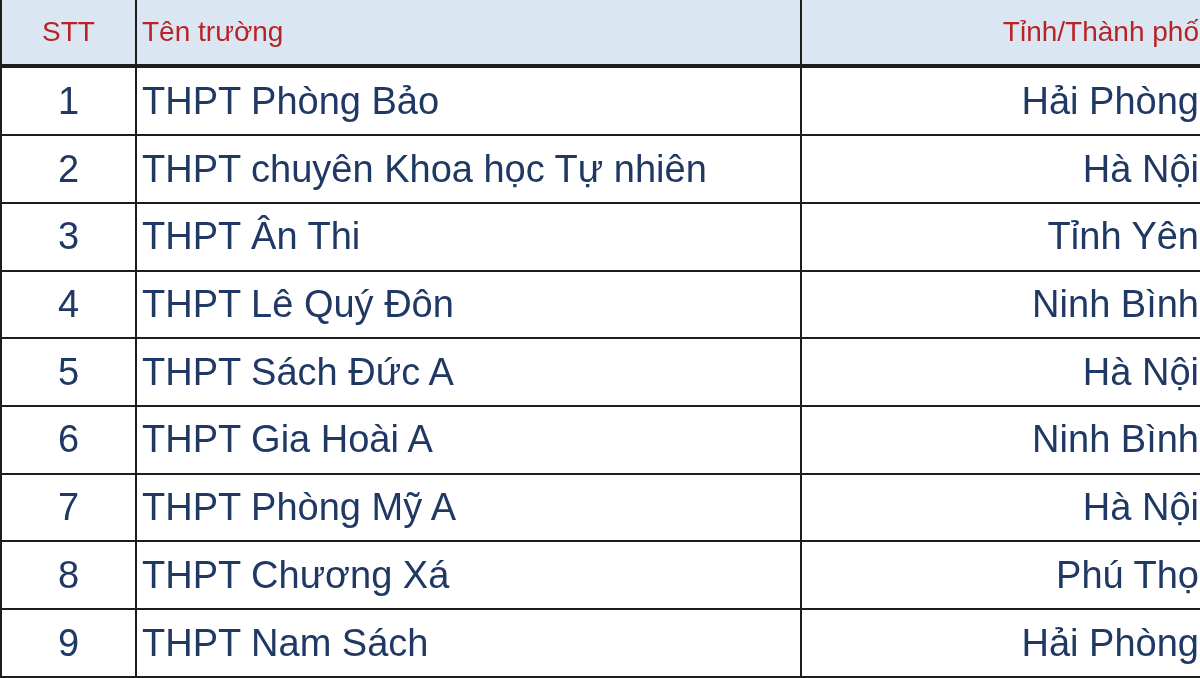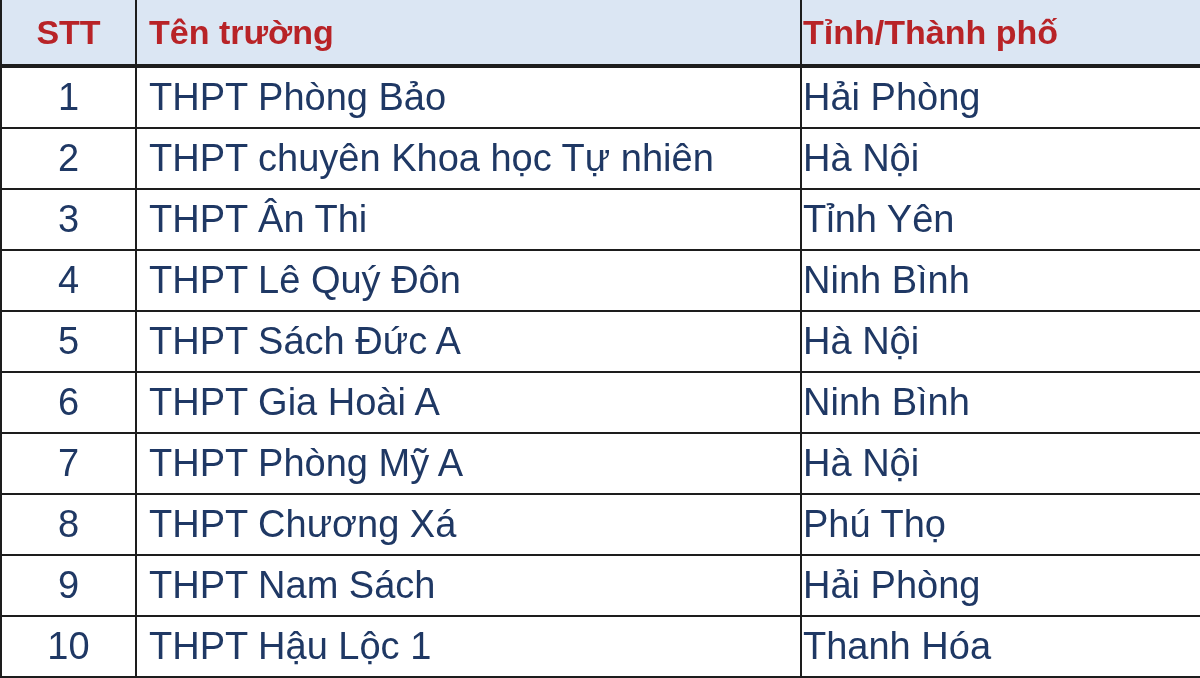--- a/index.html
+++ b/index.html
@@ -22,27 +22,27 @@
     border: 2px solid var(--border, #1d1d1d);
     overflow: hidden;
     white-space: nowrap;
   }
   
   table.schools thead th {
     border-top: none;
     border-bottom-width: 4px;
     background: var(--header-bg, #dbe6f3);
     color: var(--header-text, #b82327);
-    font-weight: bold;
-    font-size: 34px;
+    font-weight: normal;
+    font-size: 28px;
     height: 62px;
   }
   th.col-stt, td.cell-stt { text-align: center; }
-  th.col-school, td.cell-school { text-align: left; padding-left: 12px; }
-  th.col-province, td.cell-province { text-align: left; }
+  th.col-school, td.cell-school { text-align: left; padding-left: 5px; }
+  th.col-province, td.cell-province { text-align: right; }
   table.schools tbody td {
     font-size: 38px;
     color: var(--body-text, #1f3864);
     vertical-align: middle;
   }
   tr.row-highlight td {
     color: var(--highlight-text, #e23227);
   }
 </style>
 </head>
@@ -100,19 +100,14 @@
     <tr>
       <td class="cell-stt">8</td>
       <td class="cell-school">THPT Chương Xá</td>
       <td class="cell-province">Phú Thọ</td>
     </tr>
     <tr>
       <td class="cell-stt">9</td>
       <td class="cell-school">THPT Nam Sách</td>
       <td class="cell-province">Hải Phòng</td>
     </tr>
-    <tr>
-      <td class="cell-stt">10</td>
-      <td class="cell-school">THPT Hậu Lộc 1</td>
-      <td class="cell-province">Thanh Hóa</td>
-    </tr>
   </tbody>
 </table>
 
 </body></html>

